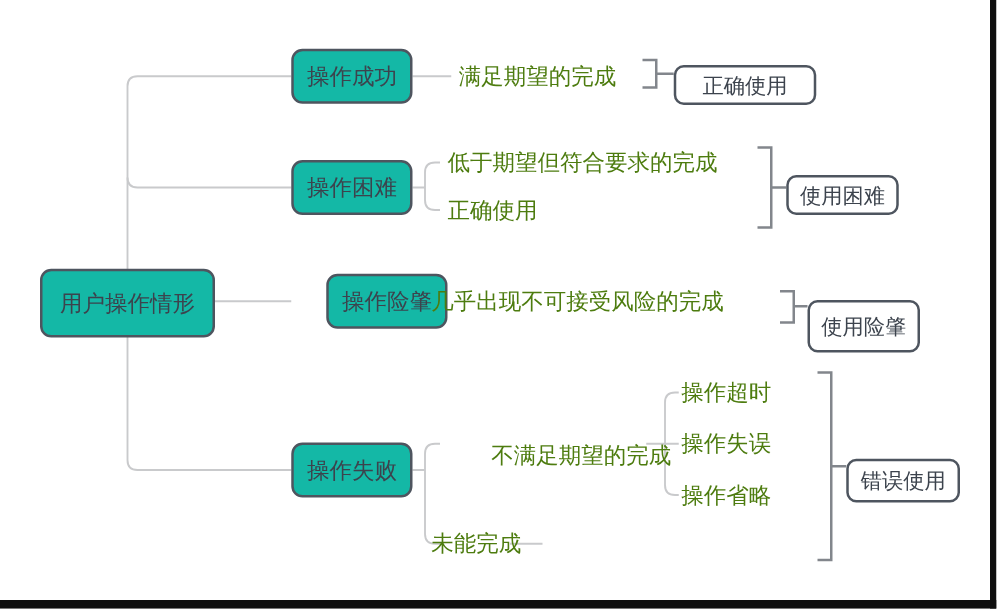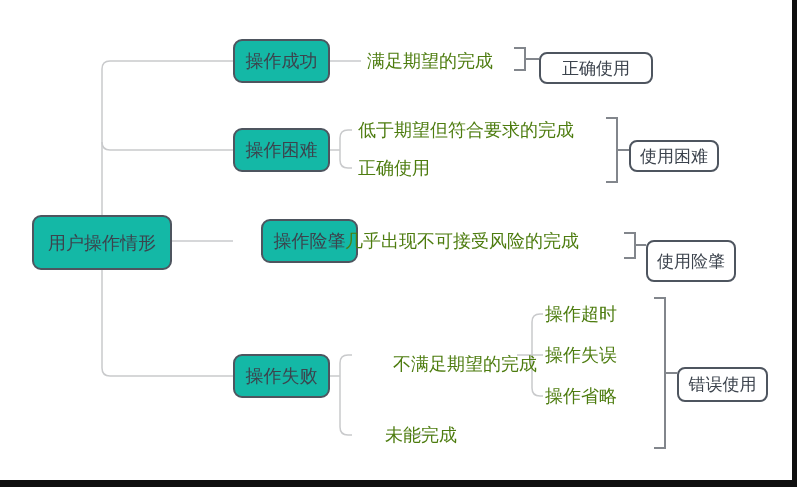--- a/index.html
+++ b/index.html
@@ -51,21 +51,21 @@
   <div class="topic-box" style="left:233px;top:39px;width:97px;height:44px;">操作成功</div>
   <div class="topic-box" style="left:233px;top:128px;width:97px;height:44px;">操作困难</div>
   <div class="topic-box" style="left:233px;top:219px;width:97px;height:44px;margin-left:28px;">操作险肇</div>
   <div class="topic-box" style="left:233px;top:354px;width:97px;height:44px;">操作失败</div>
 
   <div class="leaf-label" style="left:367px;top:49px;">满足期望的完成</div>
   <div class="leaf-label" style="left:358px;top:118px;">低于期望但符合要求的完成</div>
   <div class="leaf-label" style="left:358px;top:156px;">正确使用</div>
   <div class="leaf-label" style="left:345px;top:229px;">几乎出现不可接受风险的完成</div>
   <div class="leaf-label" style="left:345px;top:352px;margin-left:48px;">不满足期望的完成</div>
-  <div class="leaf-label" style="left:345px;top:423px;margin-left:40px;">未能完成</div>
+  <div class="leaf-label" style="left:345px;top:423px;">未能完成</div>
   <div class="leaf-label" style="left:545px;top:302px;">操作超时</div>
   <div class="leaf-label" style="left:545px;top:343px;">操作失误</div>
   <div class="leaf-label" style="left:545px;top:384px;">操作省略</div>
 
   <div class="summary-box" style="left:539px;top:52px;width:114px;height:32px;">正确使用</div>
   <div class="summary-box" style="left:629px;top:140px;width:90px;height:32px;">使用困难</div>
   <div class="summary-box" style="left:646px;top:240px;width:90px;height:42px;">使用险肇</div>
   <div class="summary-box" style="left:677px;top:367px;width:91px;height:35px;">错误使用</div>
 
   <div class="frame-right"></div>

